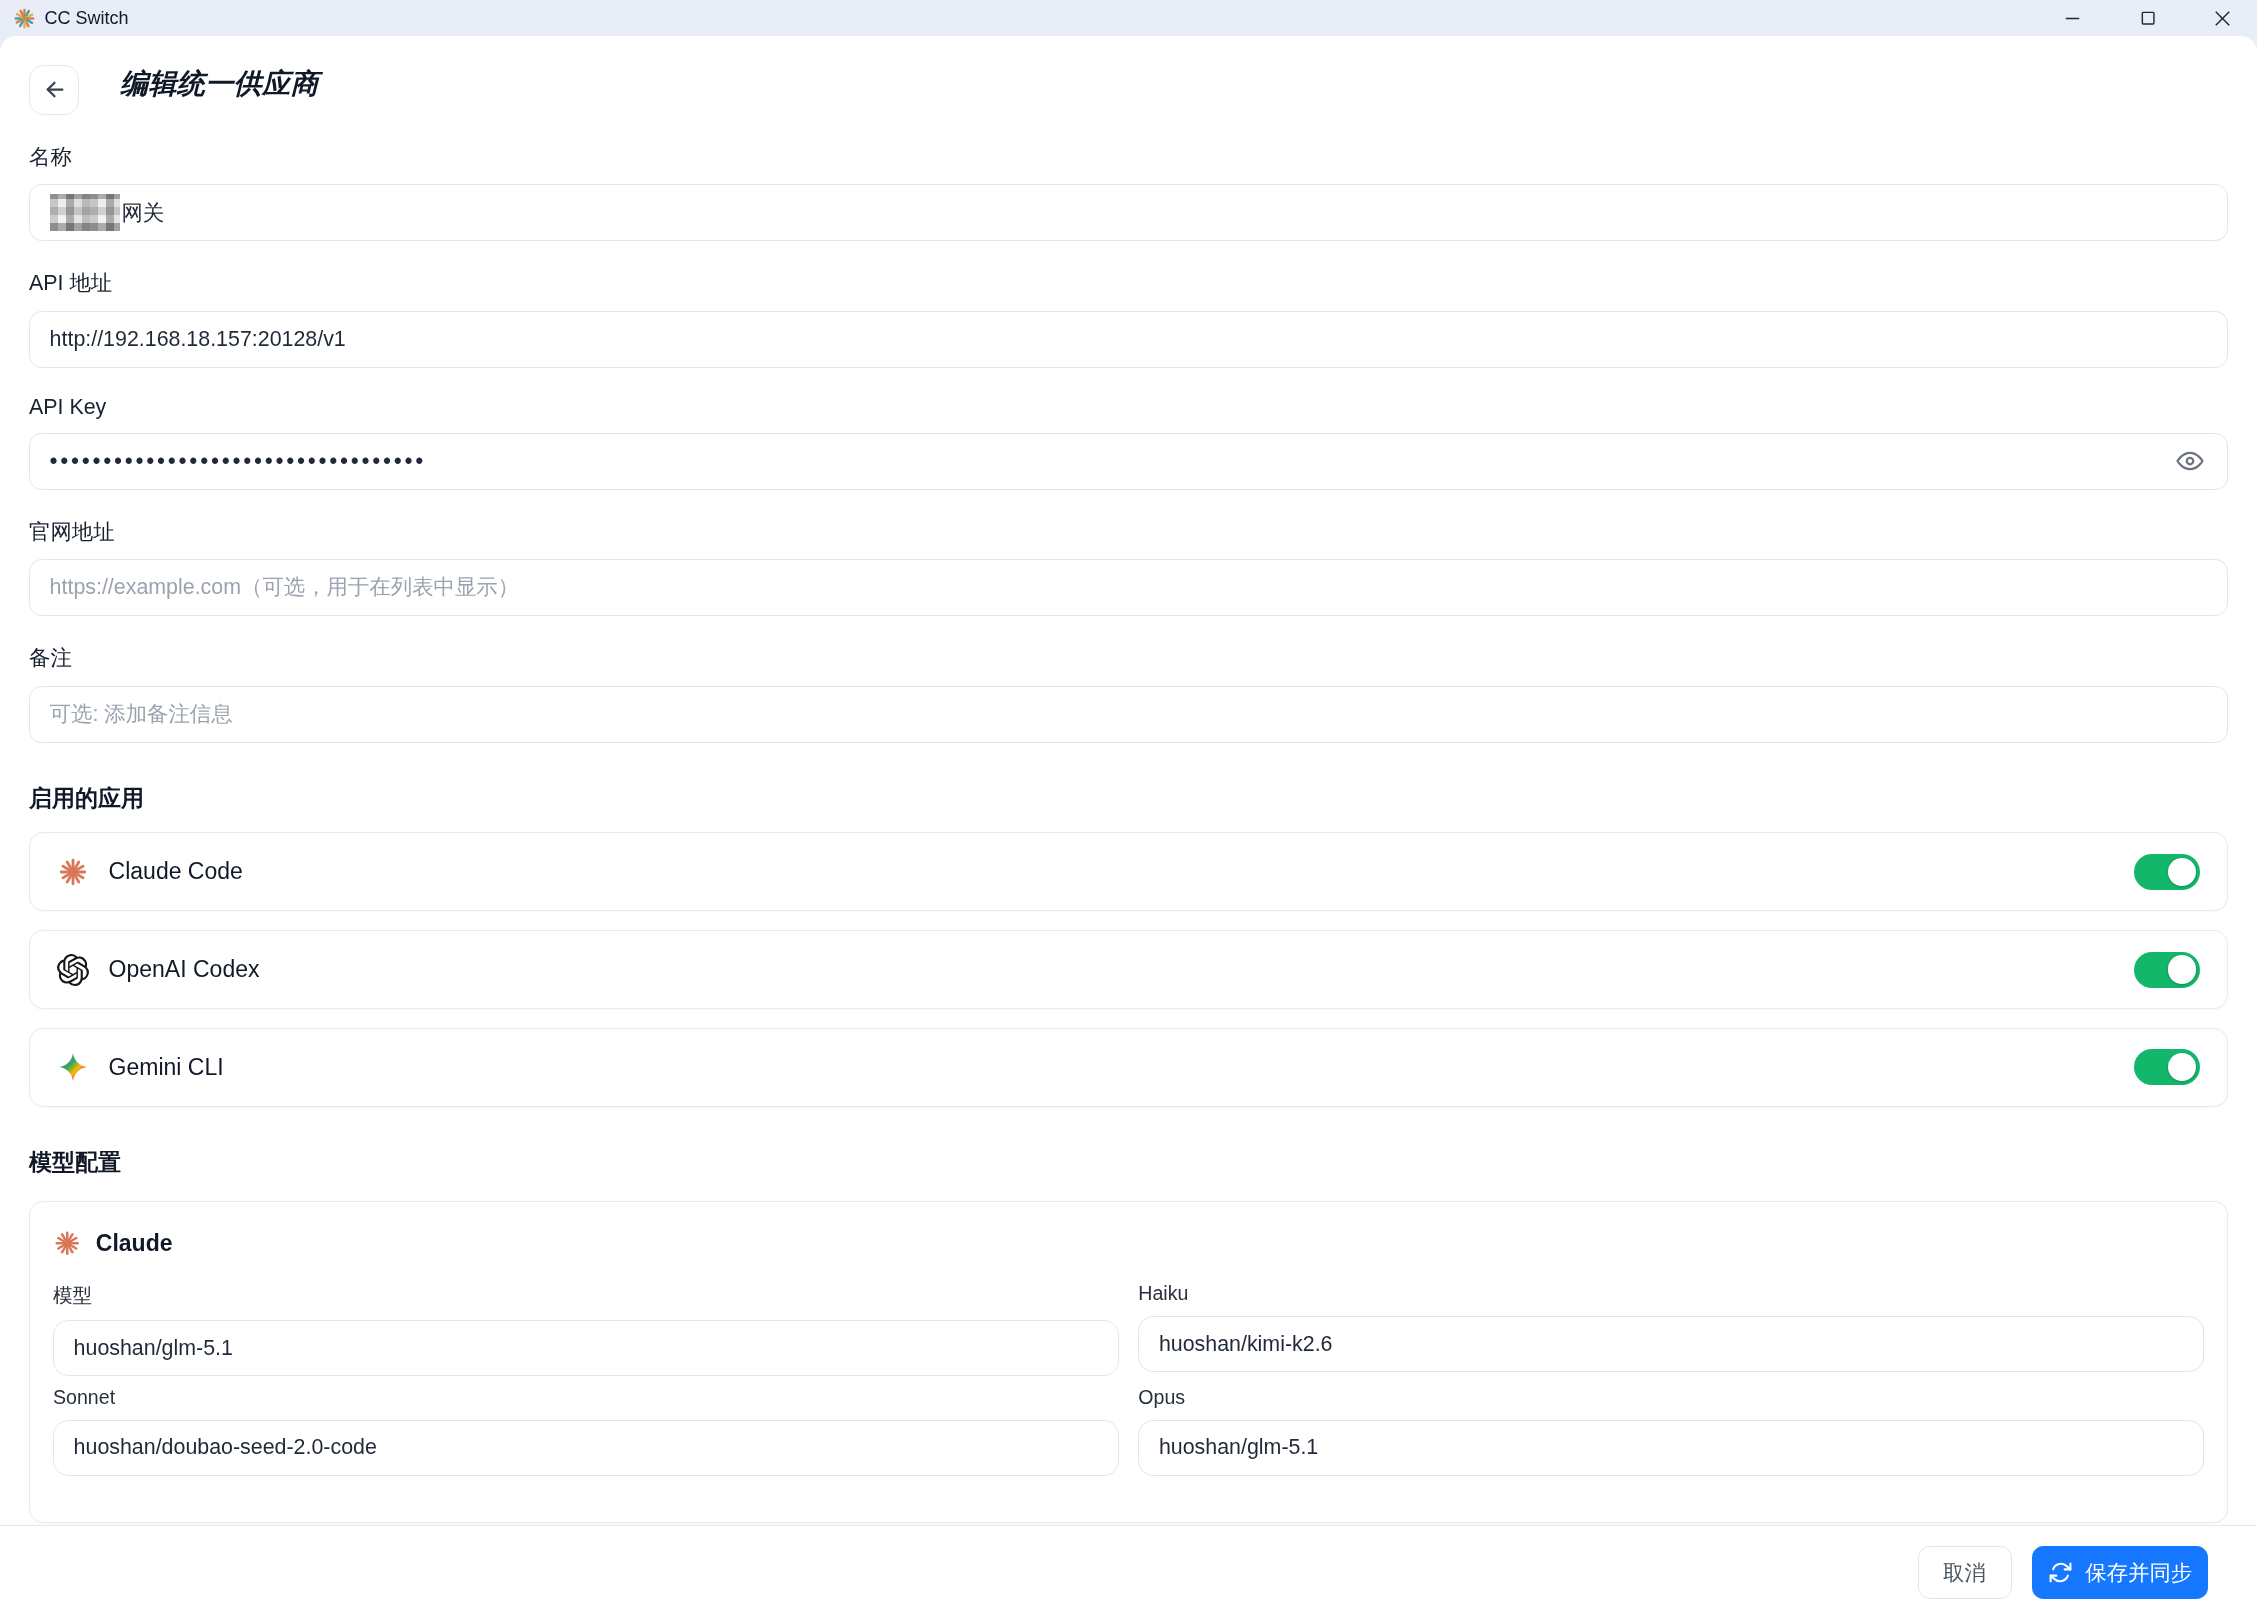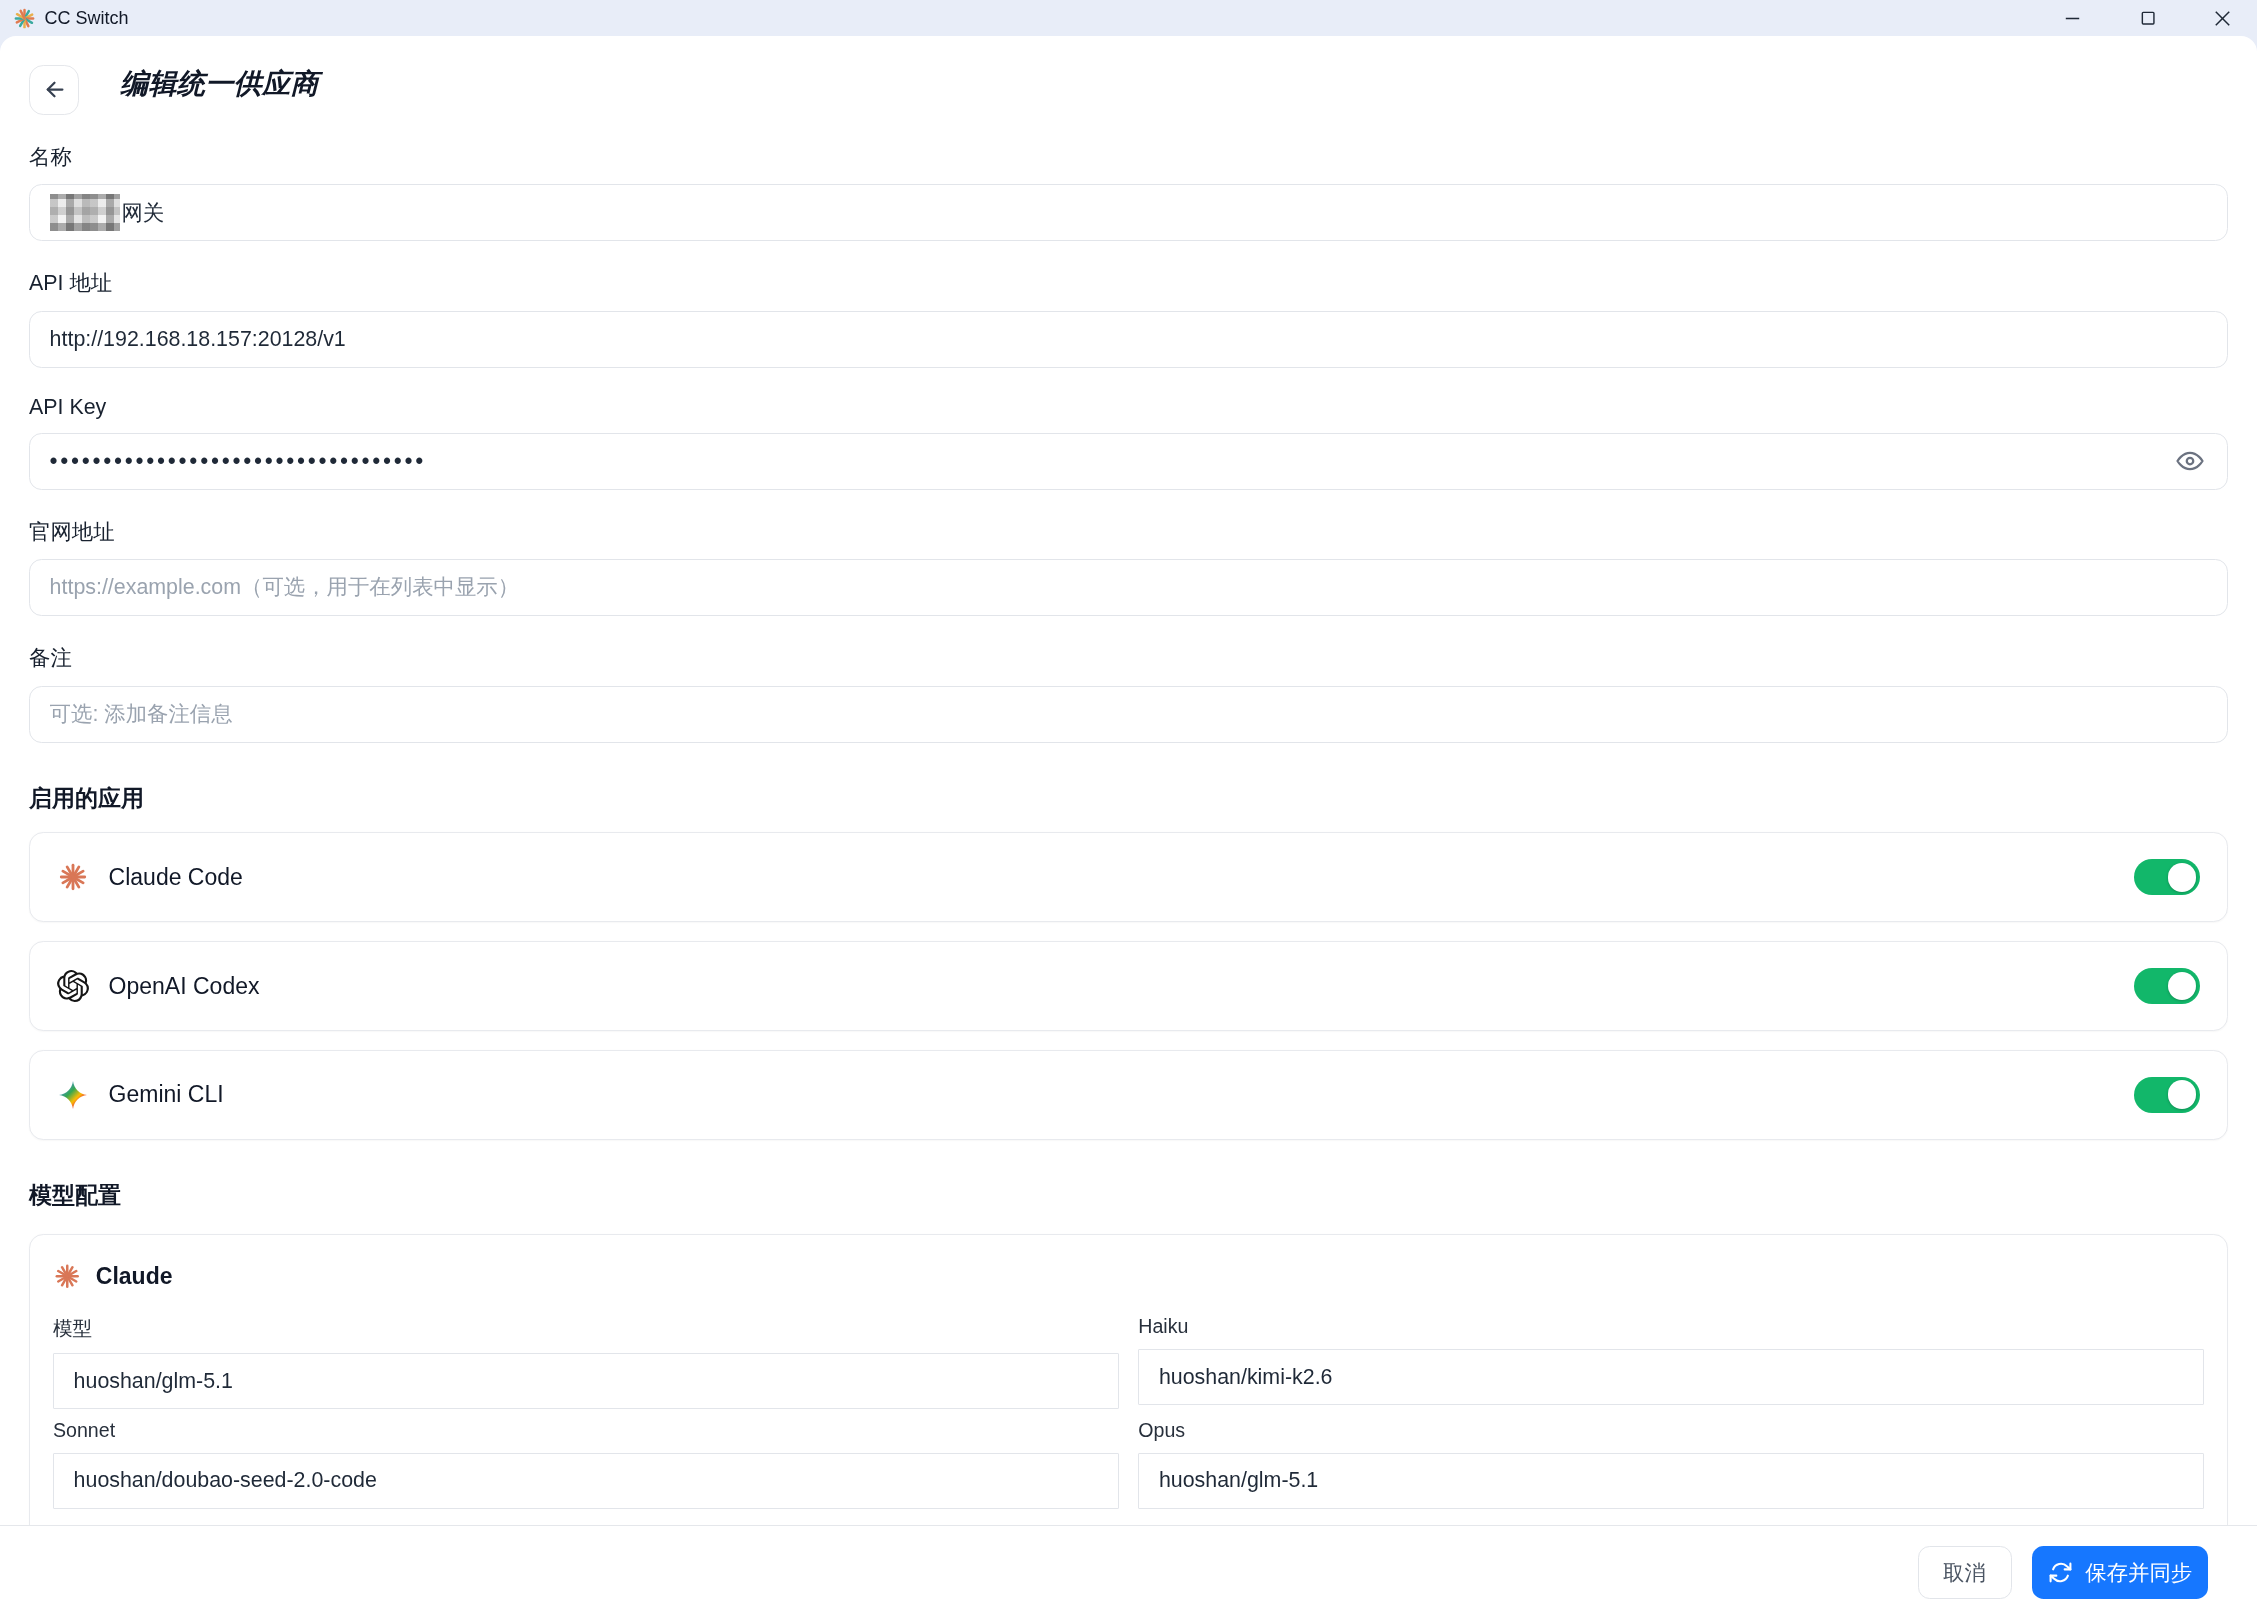--- a/index.html
+++ b/index.html
@@ -36,36 +36,36 @@
       repeating-linear-gradient(0deg, rgba(90,90,90,.45) 0 8px, rgba(255,255,255,.25) 8px 16px, rgba(160,160,160,.4) 16px 24px, rgba(230,230,230,.3) 24px 32px),
       repeating-linear-gradient(90deg, #b9b9b9 0 8px, #efefef 8px 16px, #8f8f8f 16px 24px, #dcdcdc 24px 32px, #a7a7a7 32px 40px);
   }
   .key-wrap { position:relative; }
   .key-wrap .text-input { letter-spacing:2.7px; font-size:23px; padding-right:71px; }
   .eye-btn { position:absolute; right:19.6px; top:50%; transform:translateY(-50%); width:36px; height:36px; display:flex; align-items:center; justify-content:center; cursor:pointer; background:none; border:none; }
 
   
   .section-title { font-size:23px; font-weight:700; margin-top:40px; color:#111827; }
 
-  .app-card { display:flex; align-items:center; height:90px; border:0.9px solid #e8eaee; border-radius:14.3px; padding:0 27px; margin-top:18.7px; background:#fff; box-shadow:0 0.9px 1.8px rgba(16,24,40,.03); }
+  .app-card { display:flex; align-items:center; height:79px; border:0.9px solid #e8eaee; border-radius:14.3px; padding:0 27px; margin-top:18.7px; background:#fff; box-shadow:0 0.9px 1.8px rgba(16,24,40,.03); }
   .app-card:first-of-type { margin-top:21.4px; }
   .app-card .app-row-icon { width:32px; height:32px; margin-right:19.6px; flex:0 0 auto; }
   .app-card .app-row-label { font-size:23px; font-weight:500; color:#111827; }
   .toggle { margin-left:auto; width:66px; height:36px; border-radius:18px; background:#12b76a; position:relative; cursor:pointer; flex:0 0 auto; }
   .toggle .knob { position:absolute; top:3.6px; right:3.6px; width:28.5px; height:28.5px; border-radius:50%; background:#fff; box-shadow:0 0.9px 2.7px rgba(0,0,0,.25); }
 
   
   .model-card { margin-top:23px; border:0.9px solid #e8eaee; border-radius:14.3px; padding:27px 23px 36px 23px; background:#fff; box-shadow:0 0.9px 1.8px rgba(16,24,40,.03); }
   .model-card-header { display:flex; align-items:center; gap:14.3px; }
   .model-card-header .card-icon { width:28.5px; height:28.5px; }
   .model-card-title { font-size:23px; font-weight:600; }
   .model-grid { display:grid; grid-template-columns:1fr 1fr; column-gap:19.6px; row-gap:0; margin-top:25px; }
   .model-field { margin-bottom:10px; }
   .model-label { font-size:19.6px; color:#28303c; margin-bottom:10.7px; }
-  .model-input { width:100%; height:56px; border:0.9px solid #e2e5ea; border-radius:1px; font-size:21.4px; color:#1f2937; padding:0 19.6px; outline:none; background:#fff; font-family:inherit; }
+  .model-input { width:100%; height:56px; border:0.9px solid #e2e5ea; border-radius:15px; font-size:21.4px; color:#1f2937; padding:0 19.6px; outline:none; background:#fff; font-family:inherit; }
 
   
   .footer { position:absolute; left:0; right:0; bottom:0; height:92px; background:#fff; display:flex; align-items:center; justify-content:flex-end; gap:20.5px; padding:0 49px; }
   .btn { height:53px; border-radius:11.6px; font-size:21.4px; display:flex; align-items:center; justify-content:center; cursor:pointer; font-family:inherit; }
   .btn-cancel { width:94px; background:#fff; border:0.9px solid #e2e5ea; color:#4b5563; }
   .btn-save { width:176px; background:#1677ff; border:none; color:#fff; gap:12.5px; }
   .btn-save svg { stroke:#fff; }
 </style>
 </head>
 <body>

